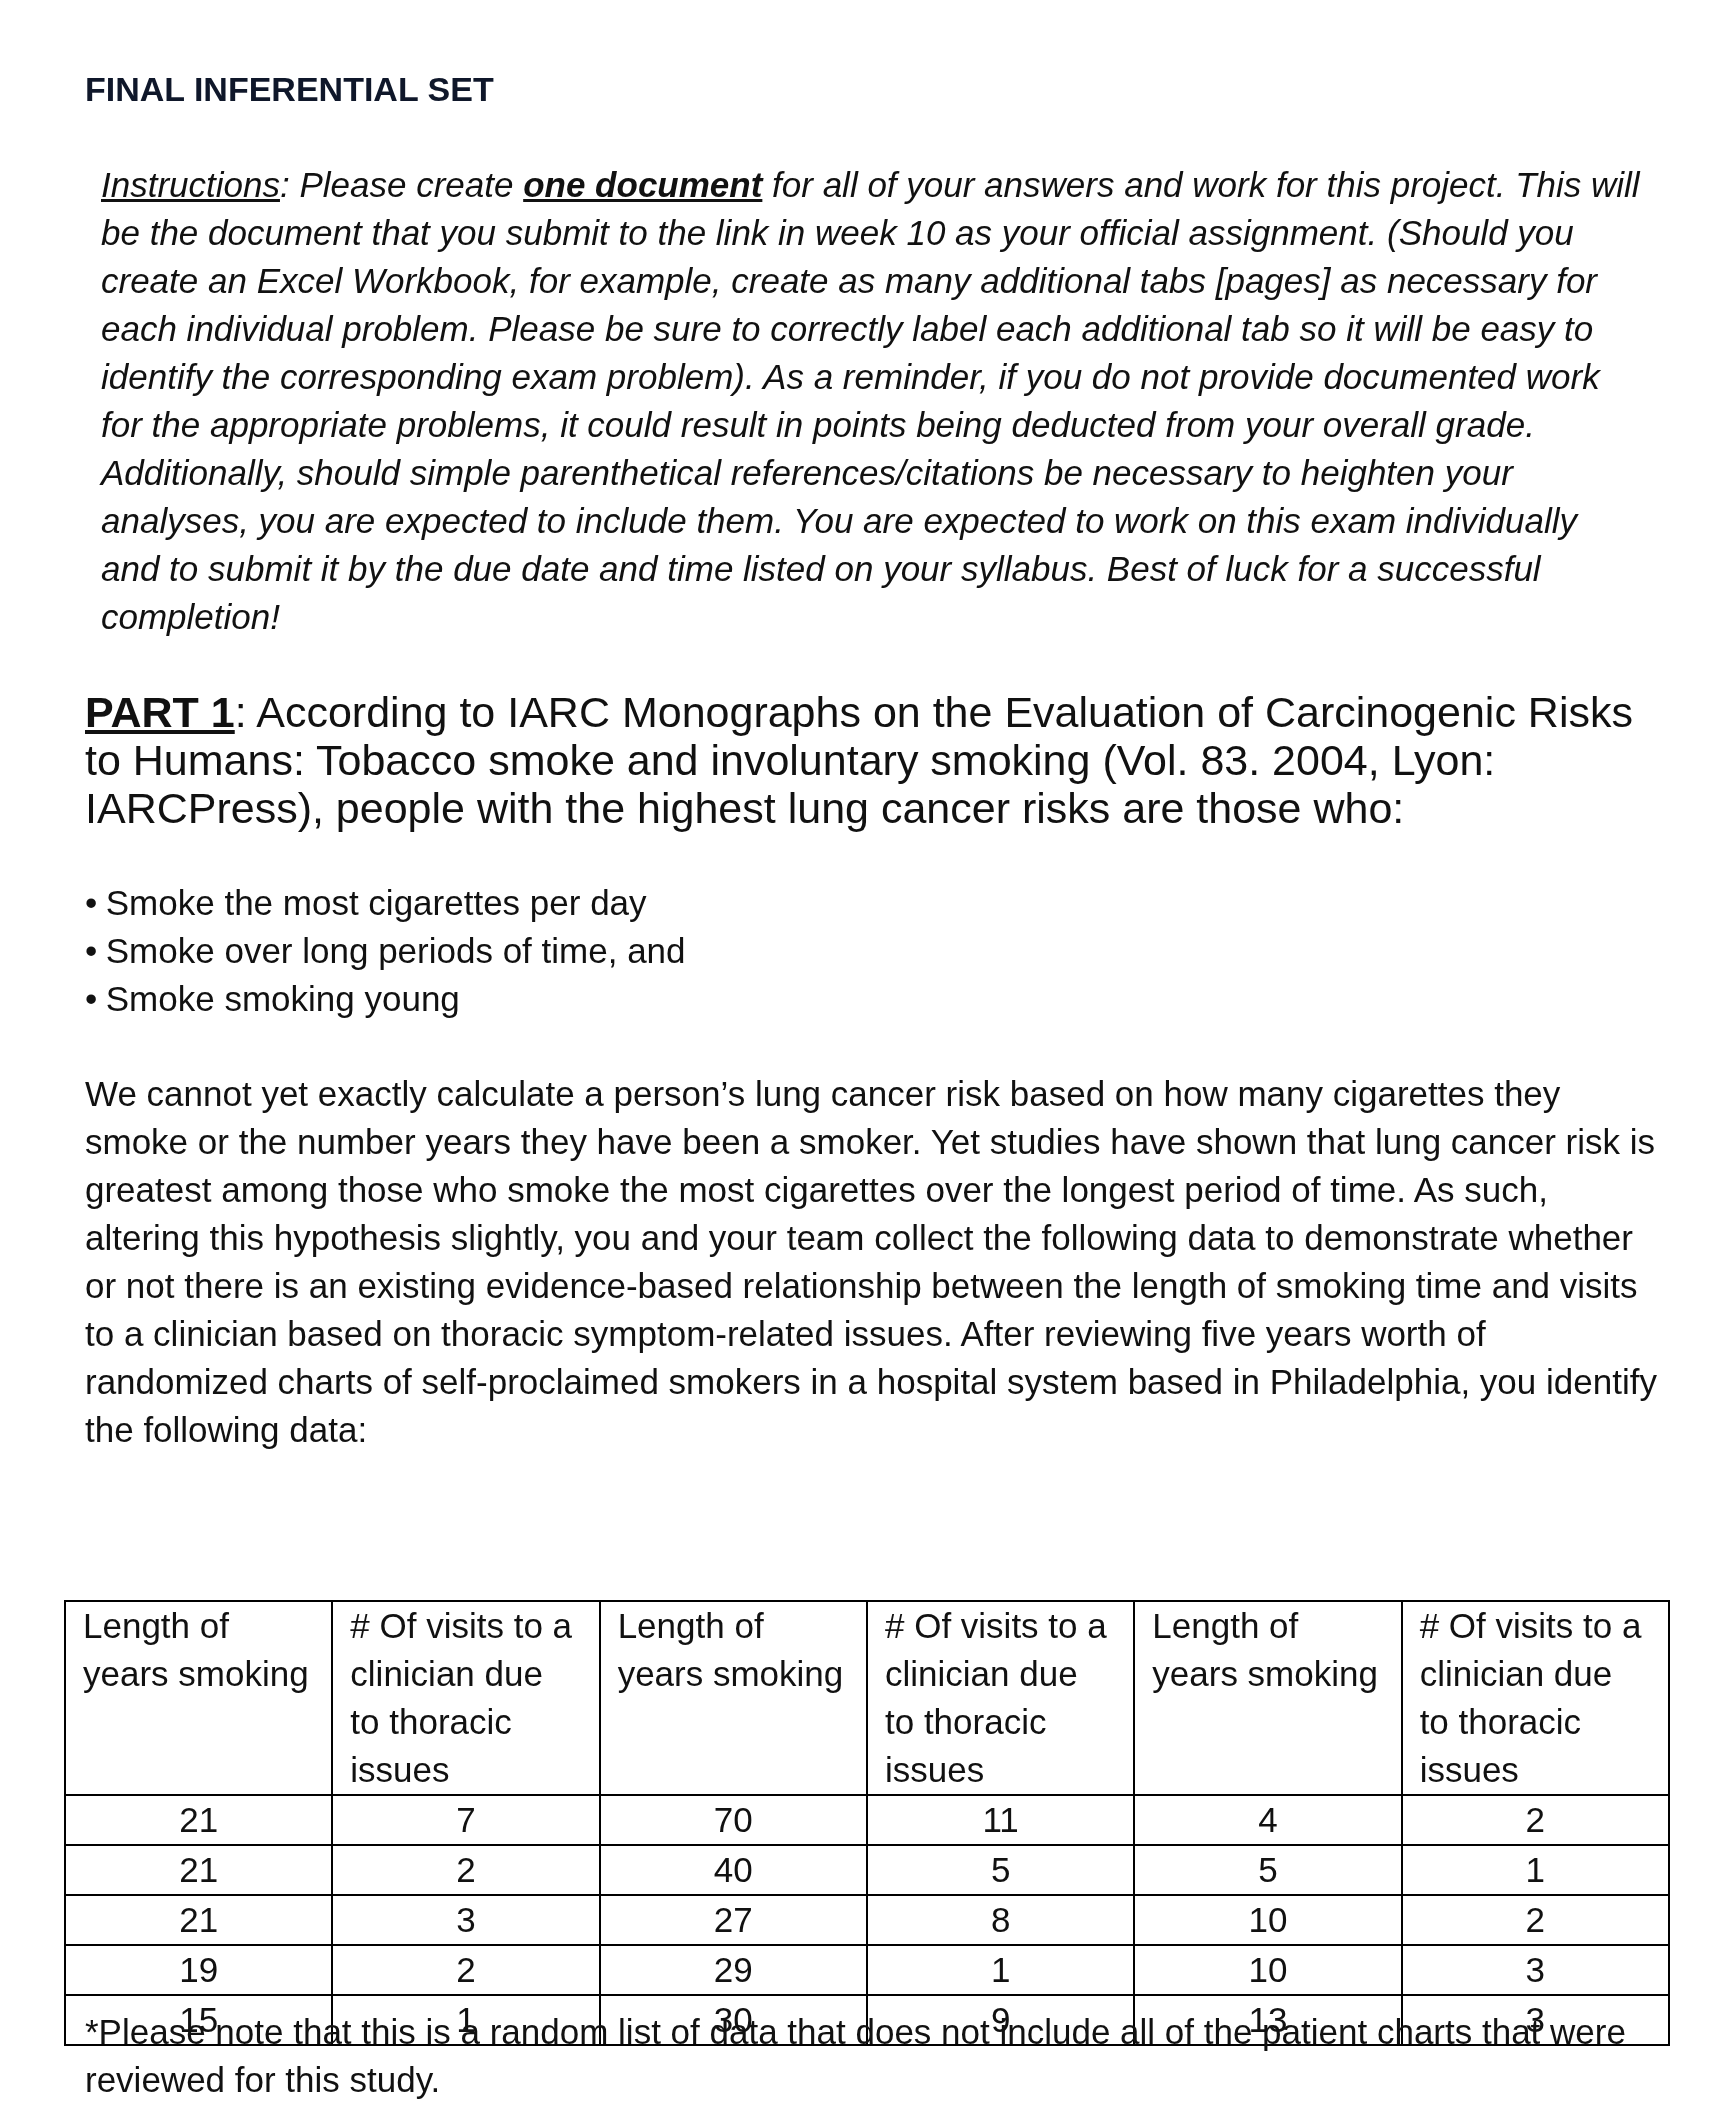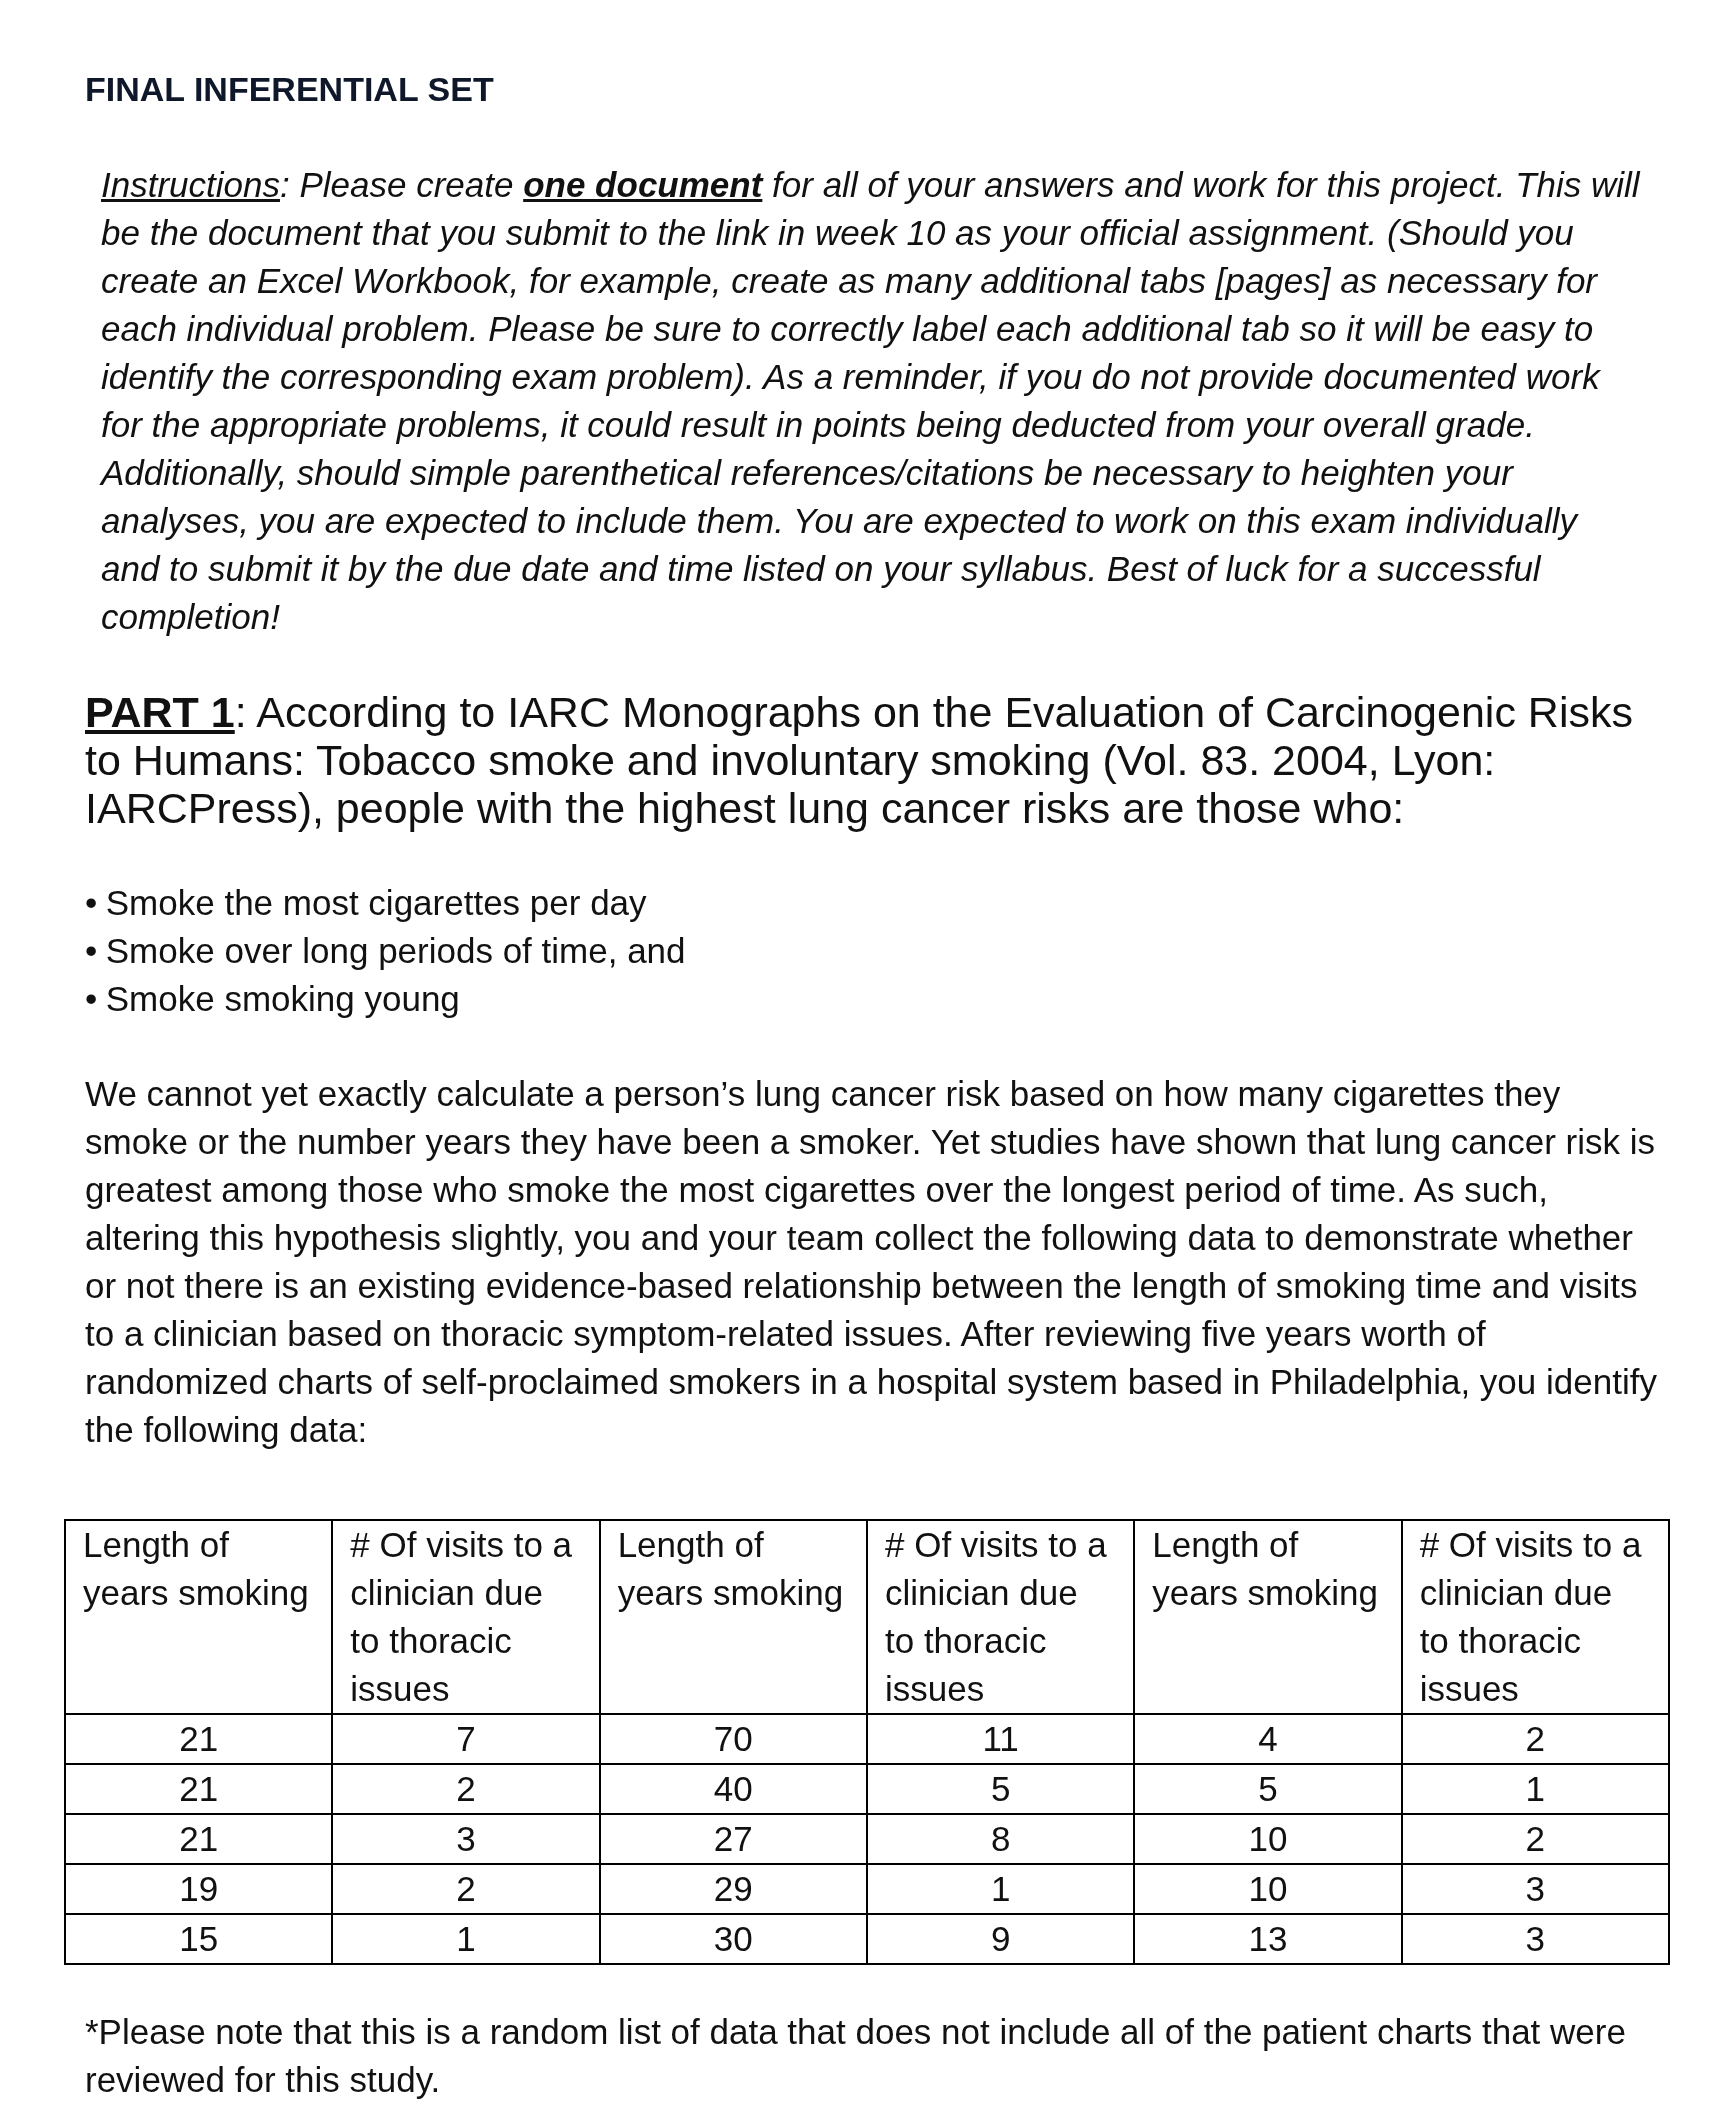--- a/index.html
+++ b/index.html
@@ -14,21 +14,21 @@
       margin: 0 0 51px 0;
     }
     .instructions { font-style: italic; font-size: 35px; line-height: 48px; margin: 16px; }
     .u { text-decoration: underline; }
     .b { font-weight: bold; }
     .part { font-size: 43px; line-height: 48px; margin: 47px 0 0 0; }
     .bullets { list-style: none; padding: 0; margin: 47px 0 0 0; font-size: 35px; line-height: 48px; }
     .bullets li::before { content: "\2022"; margin-right: 8.5px; }
     .para { font-size: 35px; line-height: 48px; margin: 47px 0 18px 0; }
     table.data {
-      position: absolute; left: 64px; top: 1519px; width: 1606px;
+      position: absolute; left: 64px; top: 1600px; width: 1606px;
       border-collapse: collapse; font-size: 35px; line-height: 48px;
     }
     table.data td, table.data th {
       border: 2.1px solid #000; padding: 0 17px; vertical-align: top;
       font-weight: normal; text-align: left;
     }
     table.data td { text-align: center; height: 48px; padding: 0; }
     table.data th { width: 16.66%; }
     .note {
       position: absolute; left: 85px; top: 2008px; width: 1568px;

